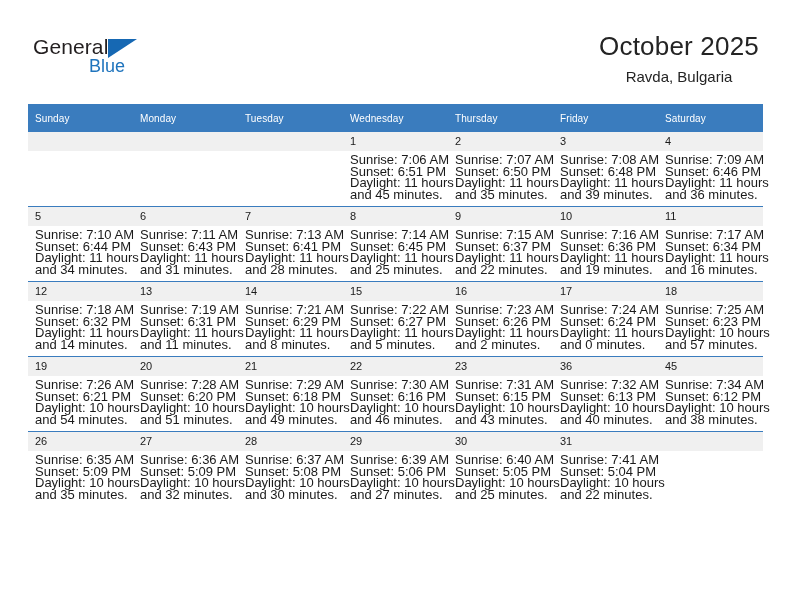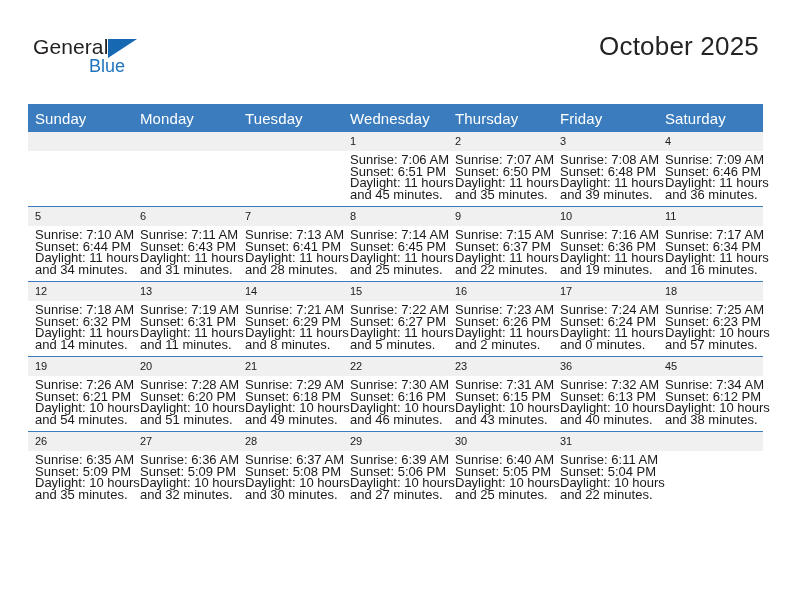--- a/index.html
+++ b/index.html
@@ -94,21 +94,21 @@
     position: absolute;
     left: 28px;
     top: 104px;
     width: 735px;
     border-collapse: collapse;
     table-layout: fixed;
   }
   .calendar th {
     background: #3a7cbe;
     color: #ffffff;
-    font-size: 15px;
+    font-size: 10px;
     font-weight: normal;
     text-align: left;
     padding: 5px 0 5px 7px;
     height: 18px;
     vertical-align: middle;
     letter-spacing: 0.1px;
   }
   .calendar td {
     width: 105px;
     height: 74px;
@@ -151,20 +151,21 @@
   <div class="header">
 
     <div class="logo">
       <span class="logo-general">General</span>
       <span class="logo-tri"></span>
       <span class="logo-blue">Blue</span>
     </div>
 
     <div class="title-block">
       <div class="month-title">October 2025</div>
+      <div class="location-title">Ravda, Bulgaria</div>
     </div>
 
   </div>
 
   <table class="calendar">
     <thead>
       <tr>
         <th>Sunday</th>
         <th>Monday</th>
         <th>Tuesday</th>
@@ -459,21 +460,21 @@
             <div class="detail">
               <div>Sunrise: 6:40 AM</div>
               <div>Sunset: 5:05 PM</div>
               <div>Daylight: 10 hours</div>
               <div>and 25 minutes.</div>
             </div>
           </td>
           <td>
             <span class="daynum">31</span>
             <div class="detail">
-              <div>Sunrise: 6:11 AM</div>
+              <div>Sunrise: 7:41 AM</div>
               <div>Sunset: 5:04 PM</div>
               <div>Daylight: 10 hours</div>
               <div>and 22 minutes.</div>
             </div>
           </td>
           <td>
             <span class="daynum empty"></span>
           </td>
         </tr>
       </tbody>

